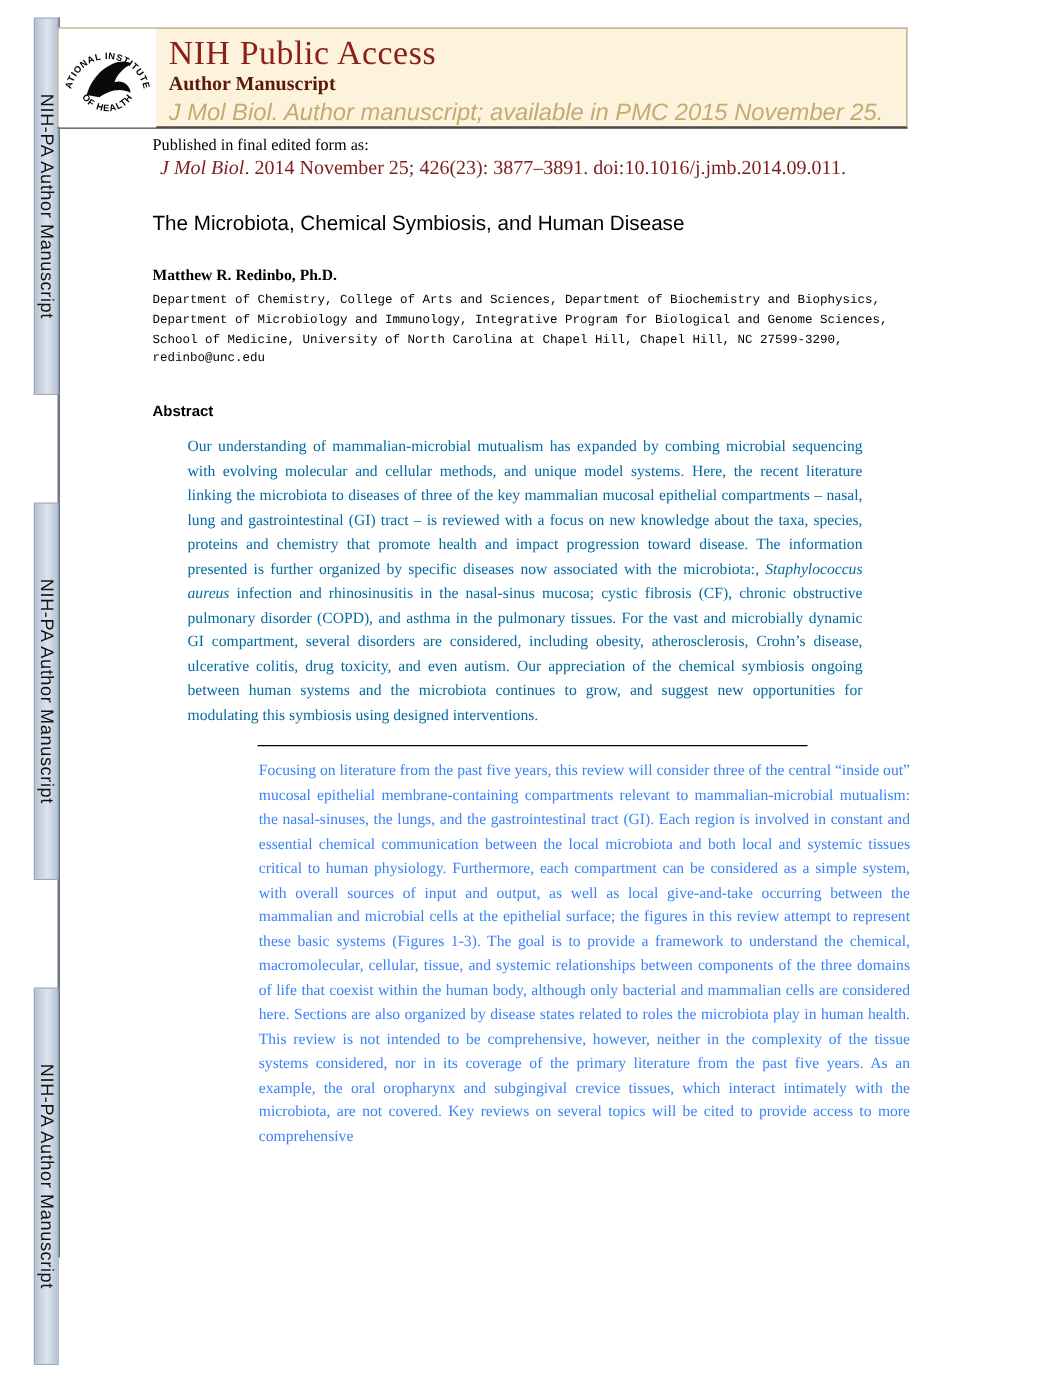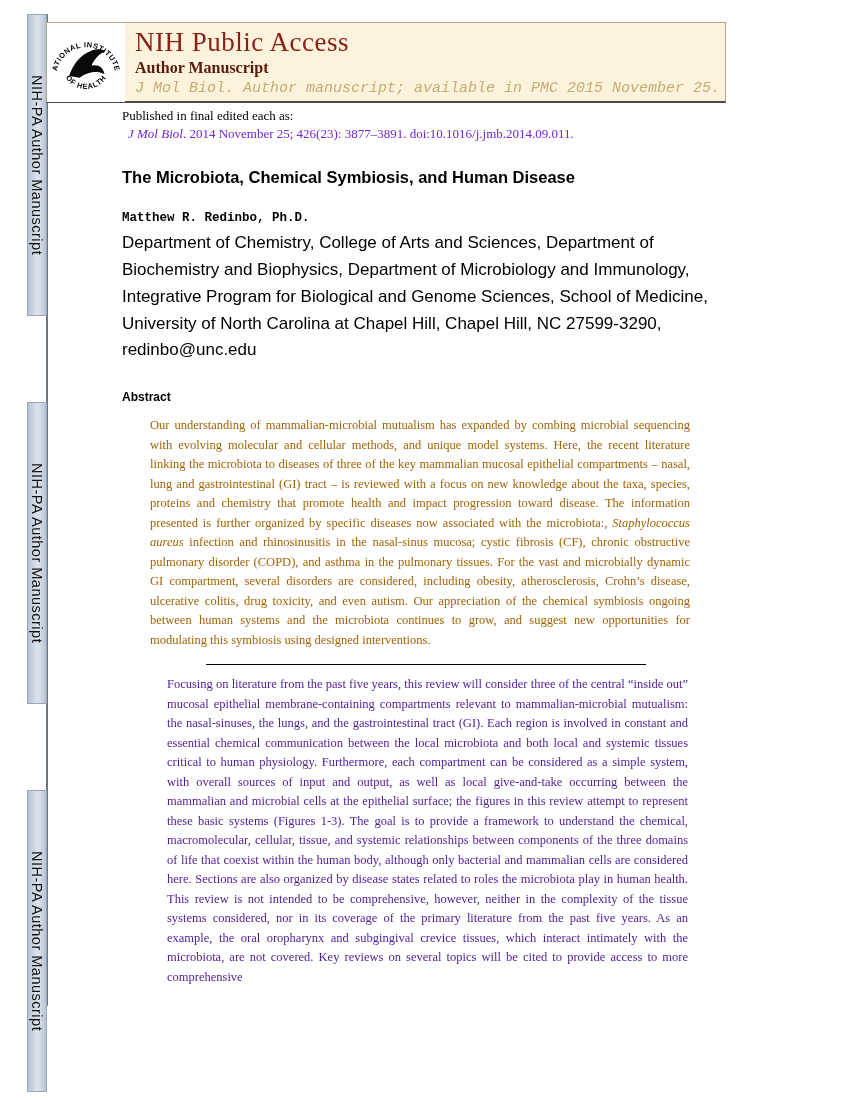--- a/index.html
+++ b/index.html
@@ -28,44 +28,44 @@
   .header-box {
     position:absolute; left:46px; top:22px; width:680px; height:81px;
     background:var(--header-bg);
     border:1px solid #b3a488; border-bottom:2px solid #4a4a4a;
     display:flex; align-items:stretch;
   }
   .logo-wrap { width:78px; height:79px; background:#ffffff; display:flex; align-items:center; justify-content:center; }
   .header-text { padding:4px 0 4px 10px; }
   .header-title { font-family:"Liberation Serif", serif; font-size:27px; color:var(--title-col); letter-spacing:0.5px; }
   .header-subtitle { font-family:"Liberation Serif", serif; font-size:16px; font-weight:bold; color:var(--subtitle-col); margin-top:1px; }
-  .header-citation { font-family:Liberation Mono, monospace; font-style:italic; font-size:15px; color:var(--citation-col); margin-top:3px; }
+  .header-citation { font-family:Liberation Sans, sans-serif; font-style:italic; font-size:19px; color:var(--citation-col); margin-top:3px; }
 
   
   .content { position:absolute; left:122px; top:108px; width:606px; }
   .published-line { font-size:13px; color:#000; }
-  .ref-line { font-size:13px; color:#6d28d9; margin:2px 0 0 6px; }
+  .ref-line { font-size:16px; color:#7f1d1d; margin:2px 0 0 6px; }
   .it { font-style:italic; }
 
-  .article-title { font-family:"Liberation Sans", sans-serif; font-size:16.5px; font-weight:bold; color:#000; margin-top:26px; }
-  .author { font-family:Liberation Mono, monospace; font-size:12.5px; font-weight:bold; margin-top:24px; }
-  .affiliation { font-family:Liberation Sans, sans-serif; font-size:17px; line-height:1.58; margin-top:5px; width:600px; }
+  .article-title { font-family:"Liberation Sans", sans-serif; font-size:16.5px; font-weight:normal; color:#000; margin-top:26px; }
+  .author { font-family:Liberation Serif, serif; font-size:12.5px; font-weight:bold; margin-top:24px; }
+  .affiliation { font-family:Liberation Mono, monospace; font-size:10px; line-height:1.58; margin-top:5px; width:600px; }
 
   .section-heading { font-family:"Liberation Sans", sans-serif; font-size:12px; font-weight:bold; color:#000; }
   .abstract-heading { margin-top:26px; }
   .abstract-body {
     margin:12px 38px 0 28px; width:540px;
-    font-size:12.5px; line-height:1.56; text-align:justify; color:#a16207;
+    font-size:12.5px; line-height:1.56; text-align:justify; color:#0369a1;
   }
   .hr-line { width:440px; height:1px; background:#000; margin:14px 0 0 84px; }
 
   .intro-heading { margin-top:22px; }
   .intro-body {
-    margin:10px 0 0 45px; width:521px;
-    font-size:12.5px; line-height:1.56; text-align:justify; color:#4c1d95;
+    margin:10px 0 0 85px; width:521px;
+    font-size:12.5px; line-height:1.56; text-align:justify; color:#3b82f6;
   }
 
   .logo-svg text { font-family:"Liberation Sans", sans-serif; font-weight:bold; fill:#000; }
 </style>
 </head>
 <body>
 
 <div class="page">
 
   <div class="rail-line"></div>
@@ -100,21 +100,21 @@
       <div class="header-title">NIH Public Access</div>
       <div class="header-subtitle">Author Manuscript</div>
       <div class="header-citation">
         <span class="it">J Mol Biol</span><span>. Author manuscript; available in PMC 2015 November 25.</span>
       </div>
     </div>
   </div>
 
   <div class="content">
 
-    <div class="published-line">Published in final edited each as:</div>
+    <div class="published-line">Published in final edited form as:</div>
     <div class="ref-line">
       <span class="it">J Mol Biol</span><span>. 2014 November 25; 426(23): 3877–3891. doi:10.1016/j.jmb.2014.09.011.</span>
     </div>
 
     <h1 class="article-title">The Microbiota, Chemical Symbiosis, and Human Disease</h1>
 
     <div class="author">Matthew R. Redinbo, Ph.D.</div>
     <div class="affiliation">Department of Chemistry, College of Arts and Sciences, Department of Biochemistry and Biophysics, Department of Microbiology and Immunology, Integrative Program for Biological and Genome Sciences, School of Medicine, University of North Carolina at Chapel Hill, Chapel Hill, NC 27599-3290, redinbo@unc.edu</div>
 
     <h2 class="section-heading abstract-heading">Abstract</h2>

